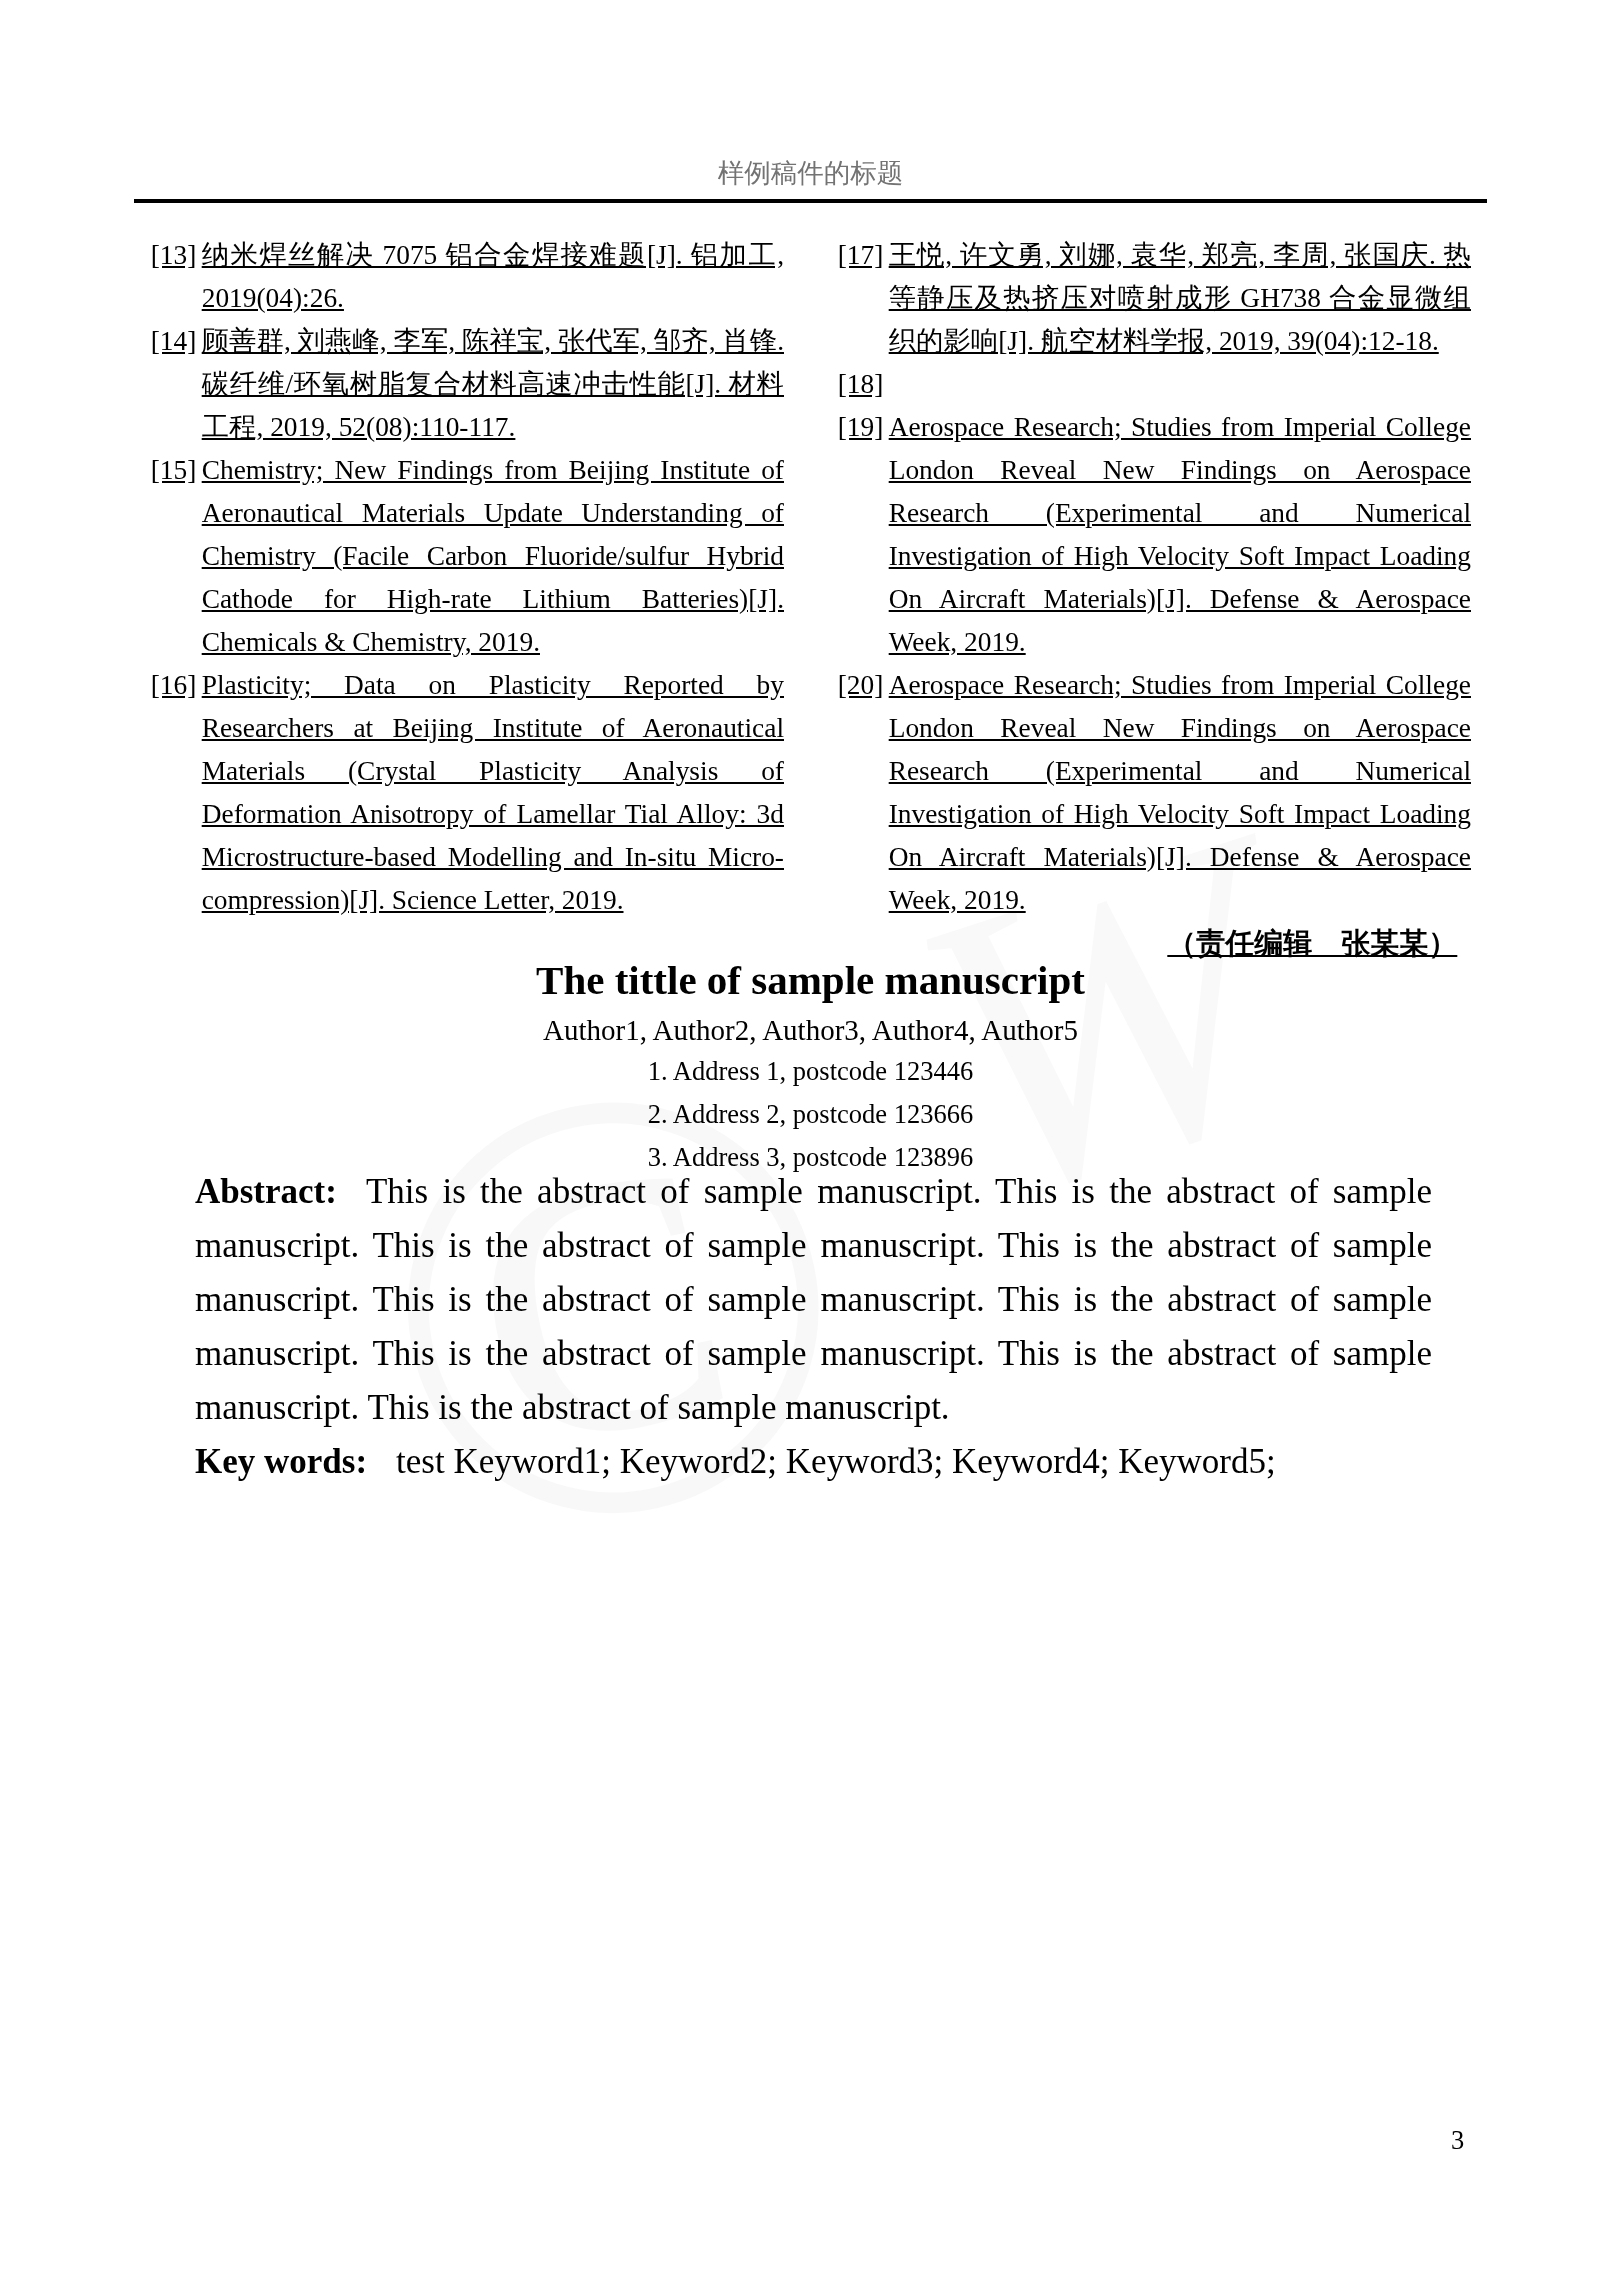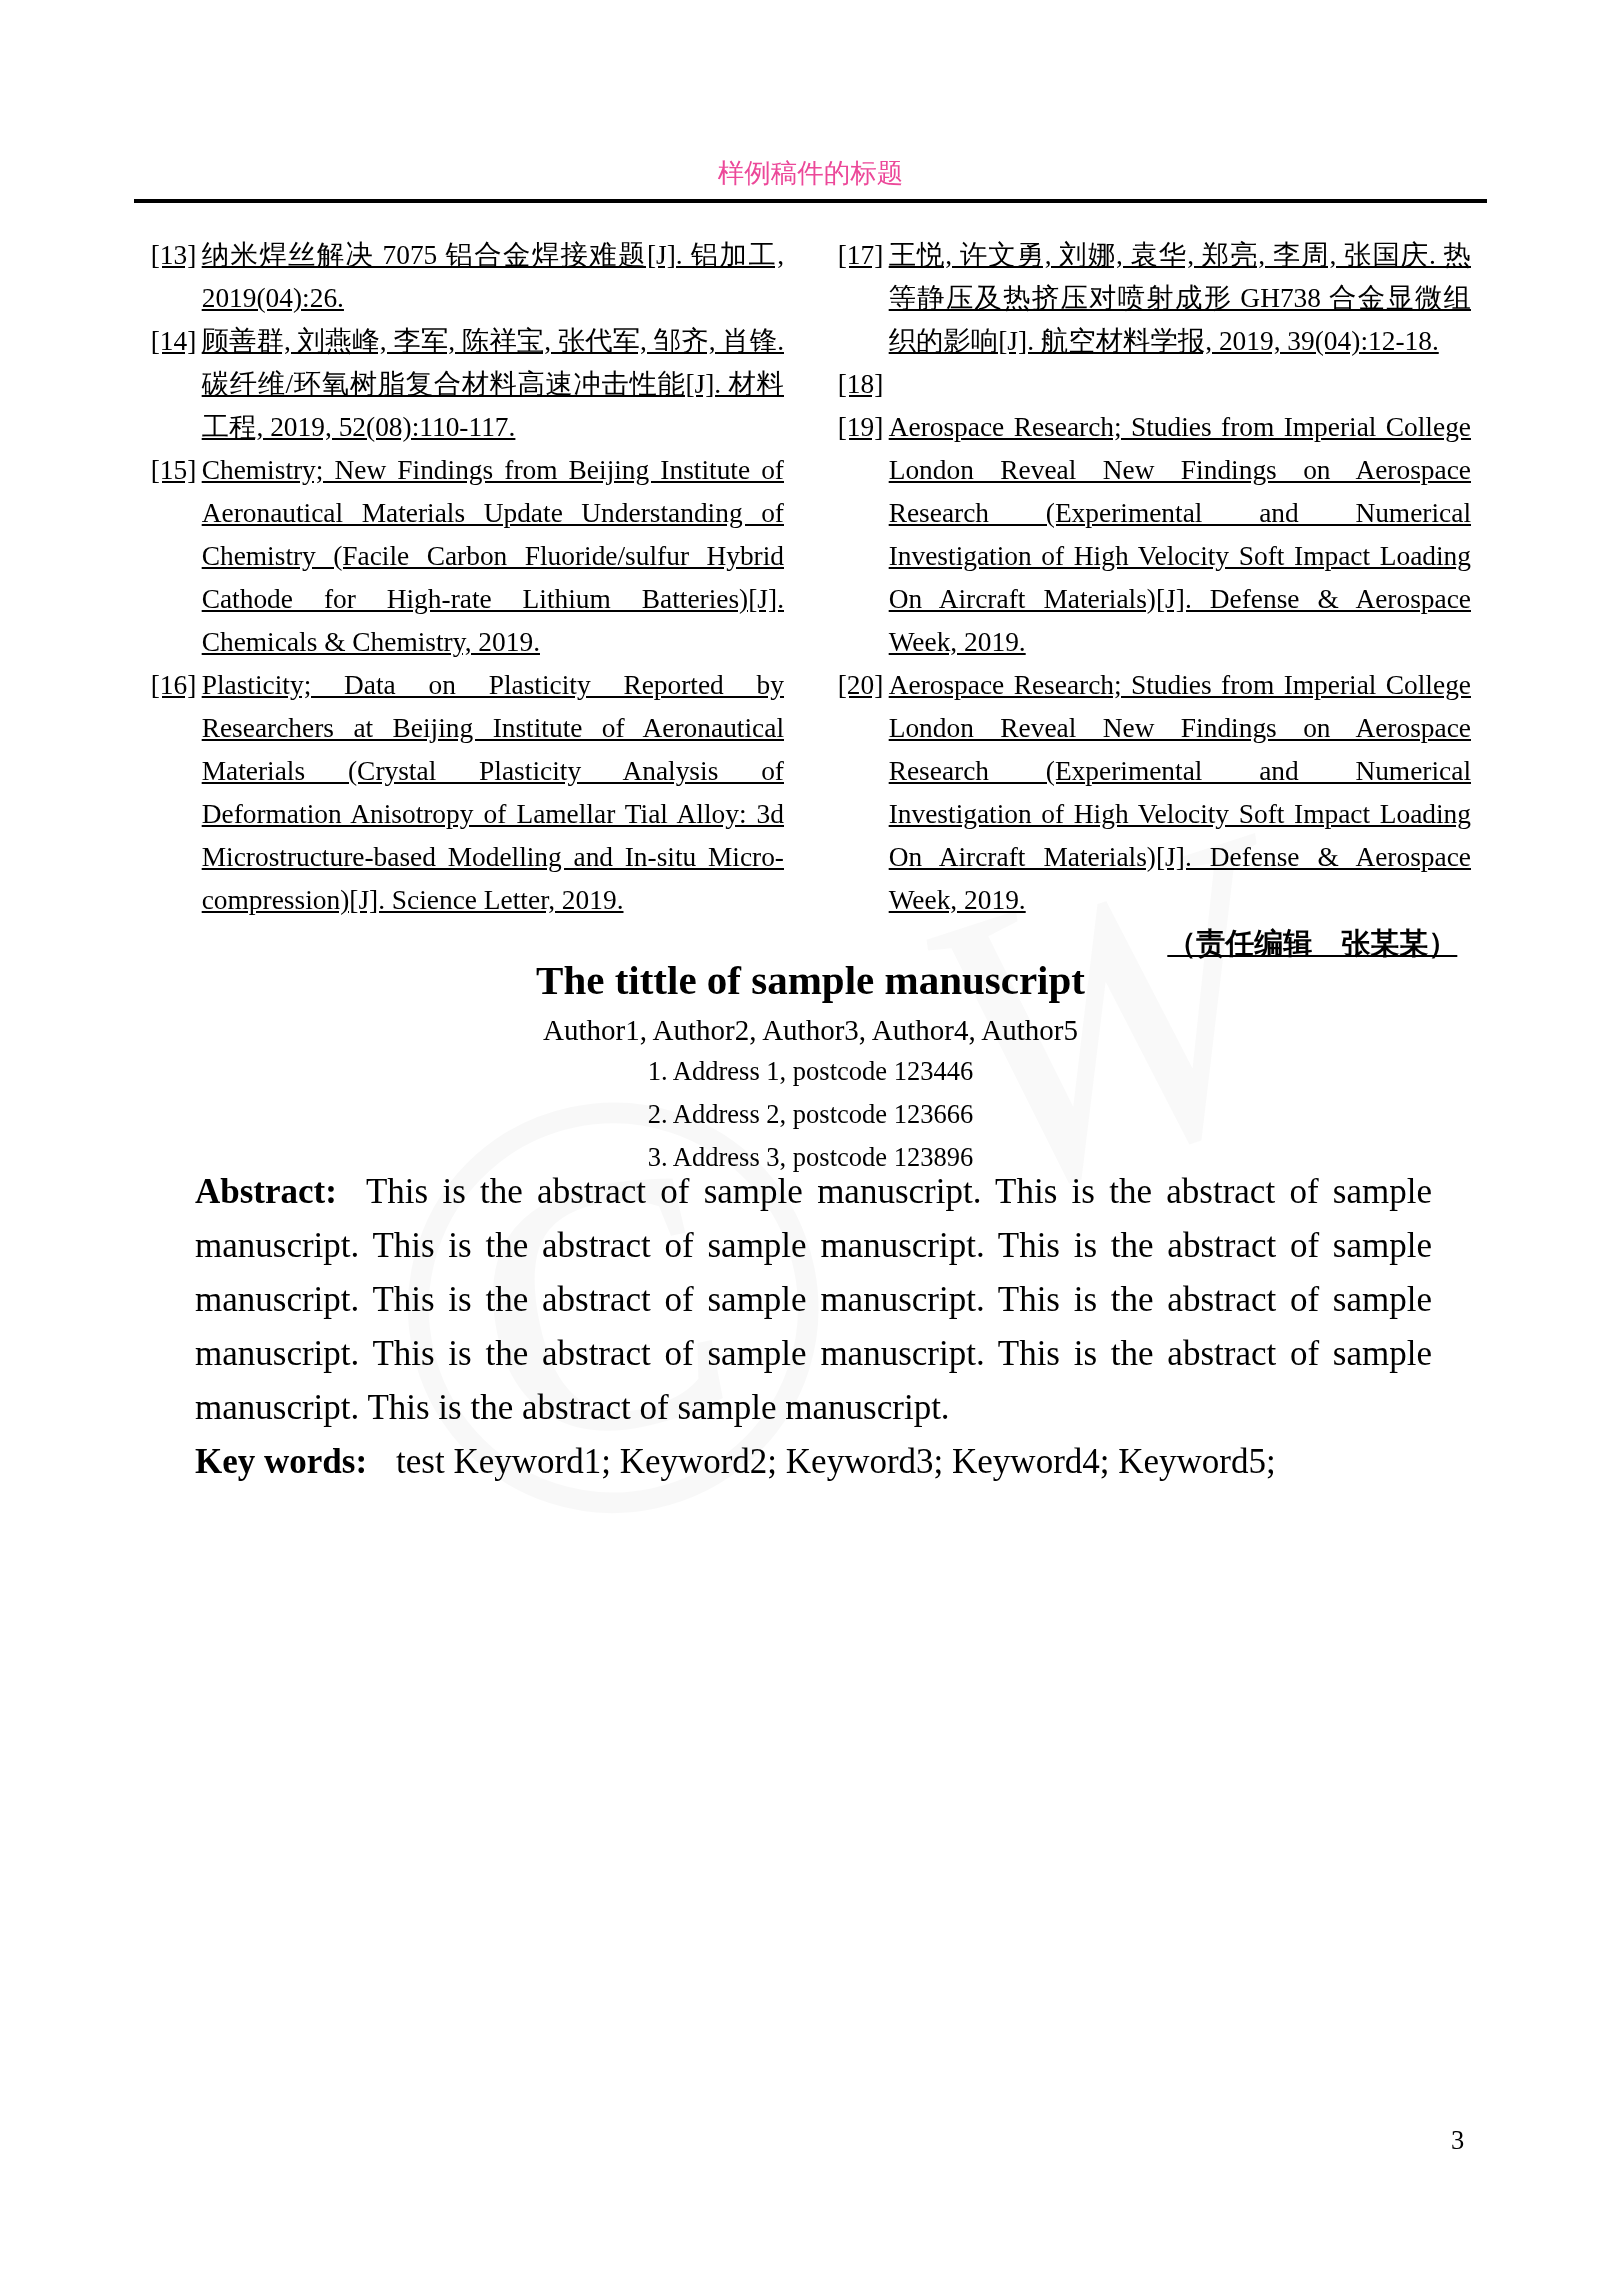--- a/index.html
+++ b/index.html
@@ -8,21 +8,21 @@
     width:1621px;height:2293px;
     margin:0 auto;
     background:#ffffff;
     font-family:"Liberation Serif","DejaVu Serif",serif;
     color:#000;
     overflow:hidden;
   }
   
   .running-title{
     position:absolute;top:157px;left:0;width:100%;
-    text-align:center;font-size:26.5px;line-height:33px;color:#ec4899;
+    text-align:center;font-size:26.5px;line-height:33px;color:#737373;
   }
   .header-rule{
     position:absolute;top:199px;left:134px;width:1353px;height:3.9px;
     background:#000;
   }
   
   .refs{
     position:absolute;top:234px;left:134px;width:1337px;
     display:flex;gap:37px;
     font-size:27.4px;line-height:43px;

